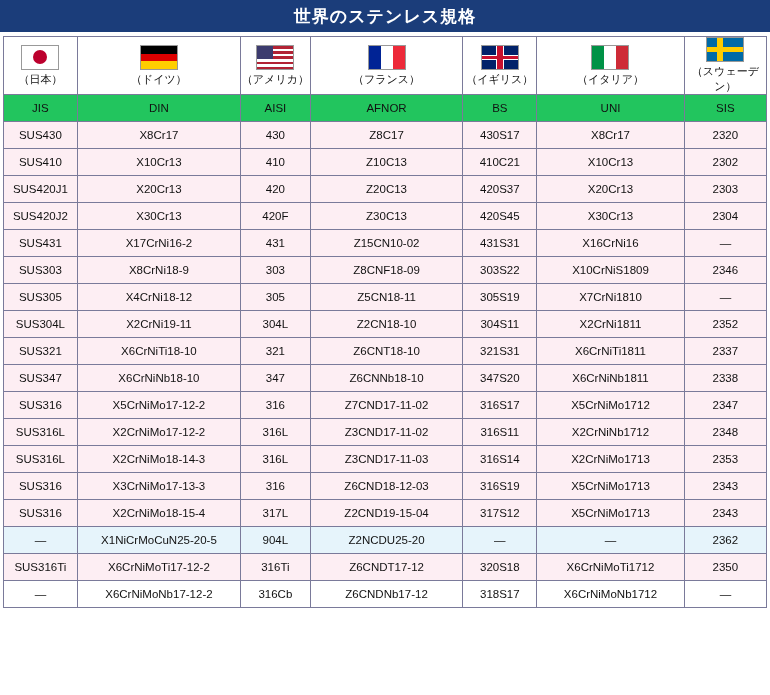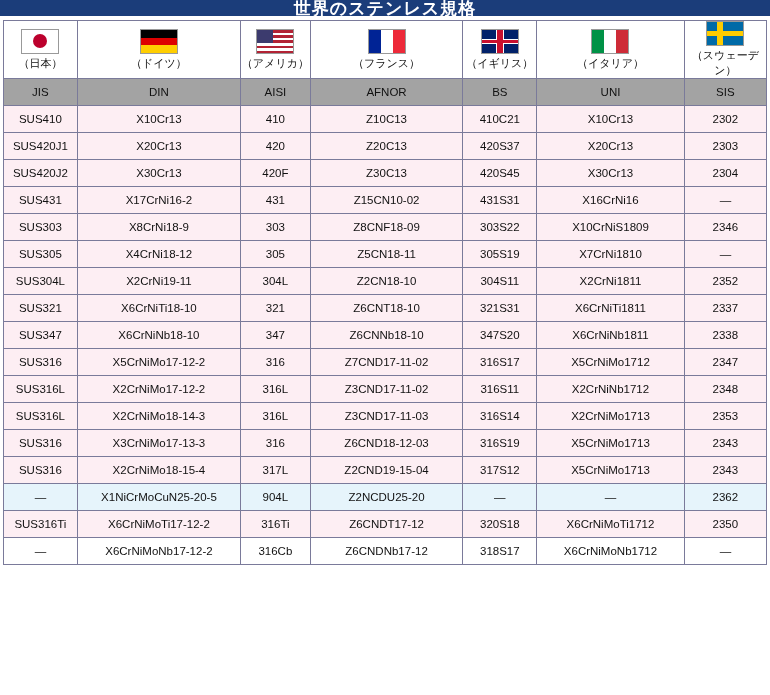--- a/index.html
+++ b/index.html
@@ -13,21 +13,21 @@
     font-family: "Liberation Sans", sans-serif;
     overflow: hidden;
   }
   .page {
     width: 770px;
     height: 695px;
     position: relative;
     box-sizing: border-box;
   }
   .title-bar {
-    height: 16px;
+    height: 32px;
     background: #1b3d7a;
     color: #ffffff;
     display: flex;
     align-items: center;
     justify-content: center;
     font-size: 17px;
     font-weight: bold;
     letter-spacing: 1px;
   }
   table.std {
@@ -136,21 +136,21 @@
   .flag-se::after {
     content: "";
     position: absolute;
     left: 0; top: 0; right: 0; bottom: 0;
     background:
       linear-gradient(to bottom, transparent 0 40%, #fecc00 40% 60%, transparent 60% 100%),
       linear-gradient(to right, transparent 0 28%, #fecc00 28% 44%, transparent 44% 100%);
   }
 
   .code-row td {
-    background: #a3a3a3;
+    background: #22c55e;
     height: 25px;
     font-size: 11.5px;
   }
   tr.pink td { background: #fdeef3; }
   tr.blue td { background: #e6f4fb; }
   tr.white td { background: #ffffff; }
 </style>
 </head>
 <body>
 
@@ -218,20 +218,29 @@
       <tr class="code-row">
           <td>JIS</td>
           <td>DIN</td>
           <td>AISI</td>
           <td>AFNOR</td>
           <td>BS</td>
           <td>UNI</td>
           <td>SIS</td>
         </tr>
         <tr class="pink">
+          <td>SUS430</td>
+          <td>X8Cr17</td>
+          <td>430</td>
+          <td>Z8C17</td>
+          <td>430S17</td>
+          <td>X8Cr17</td>
+          <td>2320</td>
+        </tr>
+        <tr class="pink">
           <td>SUS410</td>
           <td>X10Cr13</td>
           <td>410</td>
           <td>Z10C13</td>
           <td>410C21</td>
           <td>X10Cr13</td>
           <td>2302</td>
         </tr>
         <tr class="pink">
           <td>SUS420J1</td>

